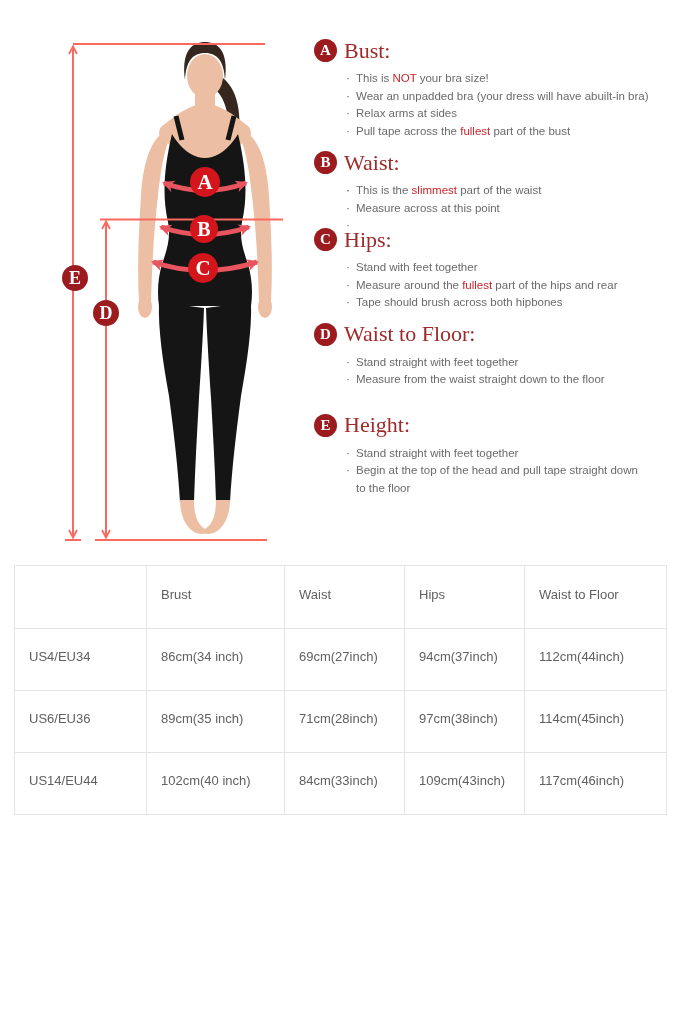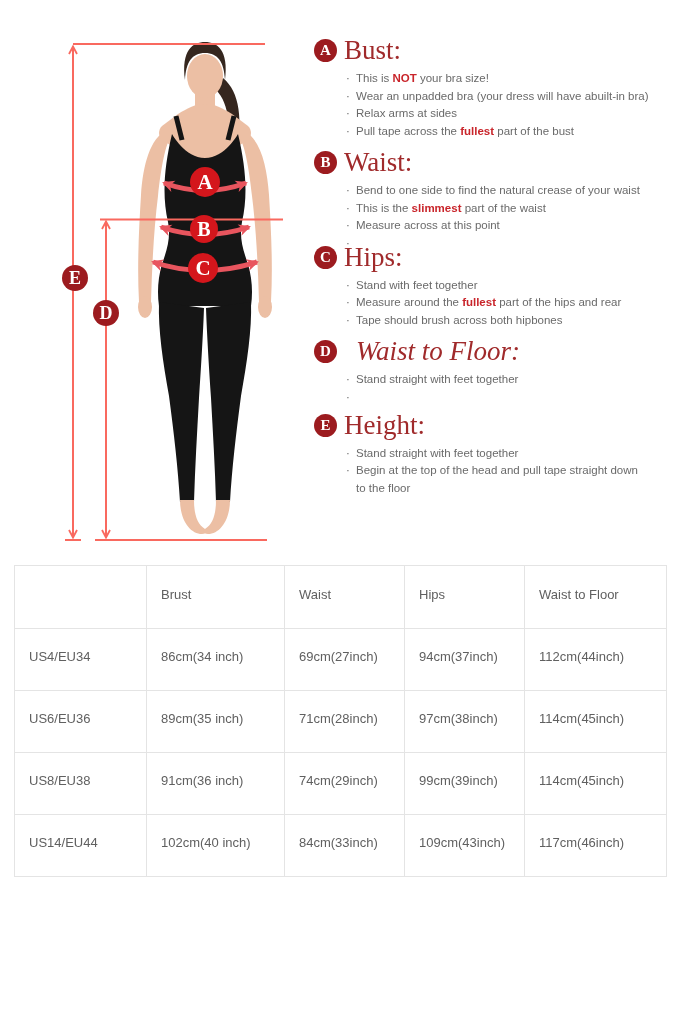--- a/index.html
+++ b/index.html
@@ -21,26 +21,26 @@
   #figure-svg{position:absolute;left:0;top:0;}
   .guide{position:absolute;left:314px;top:39px;width:360px;}
   .section{margin:0 0 11px 0;}
   .section.sp{margin-bottom:25px;}
   .sec-head{display:flex;align-items:center;gap:7px;height:23px;margin:0 0 8px 0;}
   .letter-badge{
     width:23px;height:23px;border-radius:50%;background:var(--badge-dark-red);
     color:#fff;font-family:"Liberation Serif", serif;font-weight:bold;font-size:15px;
     display:flex;align-items:center;justify-content:center;flex:0 0 23px;
   }
-  .sec-title{font-family:"Liberation Serif", serif;font-size:27px;color:var(--heading-red);}
-  .sec-title.indent{margin-left:12px;font-style:italic;}
+  .sec-title{font-family:"Liberation Serif", serif;font-size:22px;color:var(--heading-red);}
+  .sec-title.indent{}
   .bullet-list{margin-left:30px;width:318px;}
   .bullet-item{position:relative;padding-left:12px;font-size:11.5px;color:var(--text-gray);line-height:17.5px;}
   .bullet-item .dot{position:absolute;left:2px;top:0;}
-  .em{color:var(--emphasis-red);font-weight:bold;}
+  .em{color:var(--emphasis-red);font-weight:normal;}
   table.size-table{
     position:absolute;left:14px;top:565px;width:652px;
     border-collapse:collapse;table-layout:fixed;background:#fff;
   }
   .size-table th,.size-table td{
     border:1px solid var(--table-border);font-weight:normal;text-align:left;
     color:var(--table-text);font-size:13px;padding:0 4px 6px 14px;
     height:55px;vertical-align:middle;white-space:nowrap;overflow:hidden;
   }
   .size-table thead th{height:56px;}
@@ -118,21 +118,21 @@
         <div class="bullet-item"><span class="dot">·</span><span>Relax arms at sides</span></div>
         <div class="bullet-item"><span class="dot">·</span><span>Pull tape across the </span><span class="em">fullest</span><span> part of the bust</span></div>
       </div>
     </div>
     <div class="section">
       <div class="sec-head">
         <span class="letter-badge">B</span>
         <span class="sec-title">Waist:</span>
       </div>
       <div class="bullet-list">
-        <div class="bullet-item"><span class="dot">·</span><span>Bend to one side to find the natural crease of your waist</span></div>
+        <div class="bullet-item"><span class="dot">·</span></div>
         <div class="bullet-item"><span class="dot">·</span><span>This is the </span><span class="em">slimmest</span><span> part of the waist</span></div>
         <div class="bullet-item"><span class="dot">·</span><span>Measure across at this point</span></div>
         <div class="bullet-item"><span class="dot">·</span></div>
       </div>
     </div>
     <div class="section">
       <div class="sec-head">
         <span class="letter-badge">C</span>
         <span class="sec-title">Hips:</span>
       </div>
@@ -142,21 +142,21 @@
         <div class="bullet-item"><span class="dot">·</span><span>Tape should brush across both hipbones</span></div>
       </div>
     </div>
     <div class="section sp">
       <div class="sec-head">
         <span class="letter-badge">D</span>
         <span class="sec-title indent">Waist to Floor:</span>
       </div>
       <div class="bullet-list">
         <div class="bullet-item"><span class="dot">·</span><span>Stand straight with feet together</span></div>
-        <div class="bullet-item"><span class="dot">·</span></div>
+        <div class="bullet-item"><span class="dot">·</span><span>Measure from the waist straight down to the floor</span></div>
       </div>
     </div>
     <div class="section">
       <div class="sec-head">
         <span class="letter-badge">E</span>
         <span class="sec-title">Height:</span>
       </div>
       <div class="bullet-list">
         <div class="bullet-item"><span class="dot">·</span><span>Stand straight with feet together</span></div>
         <div class="bullet-item"><span class="dot">·</span><span>Begin at the top of the head and pull tape straight down</span><br><span>to the floor</span></div>
@@ -190,27 +190,20 @@
         <td>112cm(44inch)</td>
       </tr>
       <tr>
         <td>US6/EU36</td>
         <td>89cm(35 inch)</td>
         <td>71cm(28inch)</td>
         <td>97cm(38inch)</td>
         <td>114cm(45inch)</td>
       </tr>
       <tr>
-        <td>US8/EU38</td>
-        <td>91cm(36 inch)</td>
-        <td>74cm(29inch)</td>
-        <td>99cm(39inch)</td>
-        <td>114cm(45inch)</td>
-      </tr>
-      <tr>
         <td>US14/EU44</td>
         <td>102cm(40 inch)</td>
         <td>84cm(33inch)</td>
         <td>109cm(43inch)</td>
         <td>117cm(46inch)</td>
       </tr>
     </tbody>
 </table>
 
 </body></html>

